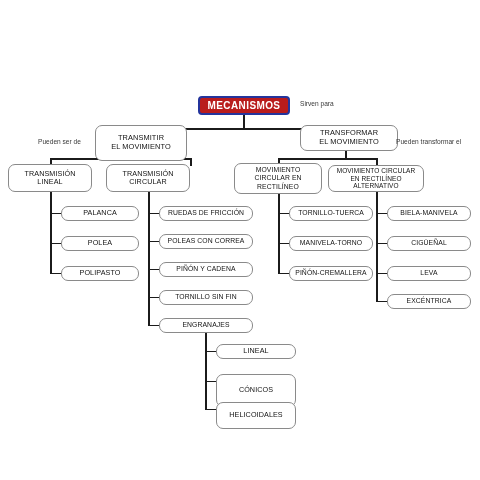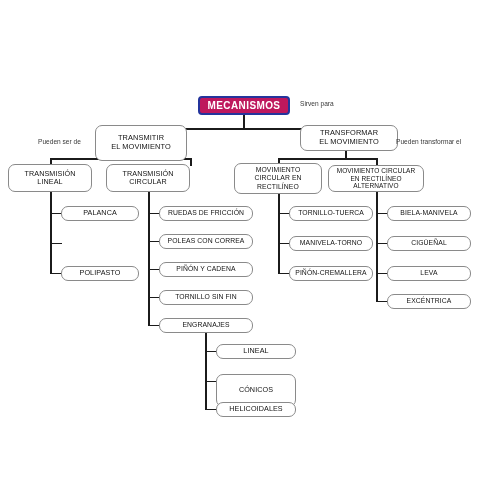--- a/index.html
+++ b/index.html
@@ -24,21 +24,21 @@
     justify-content:center;
     text-align:center;
     line-height:1.18;
     letter-spacing:.1px;
     z-index:3;
     box-shadow:0 0 0 0 rgba(0,0,0,0);
   }
   .node .txt{display:block;padding:0 3px;}
 
   .root{
-    background:#be185d;
+    background:#b91c1c;
     border:2px solid #24349c;
     border-radius:4px;
     color:#ffffff;
     font-weight:bold;
     font-size:10px;
     letter-spacing:.4px;
     z-index:5;
   }
 
   .lvl1{font-size:7.4px;}
@@ -144,20 +144,23 @@
 
   <div class="ln v" style="left:376px;top:192px;height:22px;"></div>
   <div class="ln v" style="left:376px;top:212px;height:90px;"></div>
 
   <div class="ln h hthin" style="left:50px;top:213px;width:12px;"></div>
   <div class="node leaf" style="left:61px;top:206px;width:78px;height:15px;">
     <span class="txt">PALANCA</span>
   </div>
 
   <div class="ln h hthin" style="left:50px;top:243px;width:12px;"></div>
+  <div class="node leaf" style="left:61px;top:236px;width:78px;height:15px;">
+    <span class="txt">POLEA</span>
+  </div>
 
   <div class="ln h hthin" style="left:50px;top:273px;width:12px;"></div>
   <div class="node leaf" style="left:61px;top:266px;width:78px;height:15px;">
     <span class="txt">POLIPASTO</span>
   </div>
 
   <div class="ln h hthin" style="left:148px;top:213px;width:12px;"></div>
   <div class="node leaf" style="left:159px;top:206px;width:94px;height:15px;font-size:6.8px;">
     <span class="txt">RUEDAS DE FRICCIÓN</span>
   </div>
@@ -189,21 +192,21 @@
   <div class="node leaf" style="left:216px;top:344px;width:80px;height:15px;">
     <span class="txt">LINEAL</span>
   </div>
 
   <div class="ln h hthin" style="left:205px;top:381px;width:12px;"></div>
   <div class="node leaf" style="left:216px;top:374px;width:80px;height:33px;">
     <span class="txt">CÓNICOS</span>
   </div>
 
   <div class="ln h hthin" style="left:205px;top:409px;width:12px;"></div>
-  <div class="node leaf" style="left:216px;top:402px;width:80px;height:15px;">
+  <div class="node leaf" style="left:216px;top:402px;width:80px;height:27px;">
     <span class="txt">HELICOIDALES</span>
   </div>
 
   <div class="ln h hthin" style="left:278px;top:213px;width:12px;"></div>
   <div class="node leaf" style="left:289px;top:206px;width:84px;height:15px;font-size:6.8px;">
     <span class="txt">TORNILLO-TUERCA</span>
   </div>
 
   <div class="ln h hthin" style="left:278px;top:243px;width:12px;"></div>
   <div class="node leaf" style="left:289px;top:236px;width:84px;height:15px;font-size:6.8px;">

